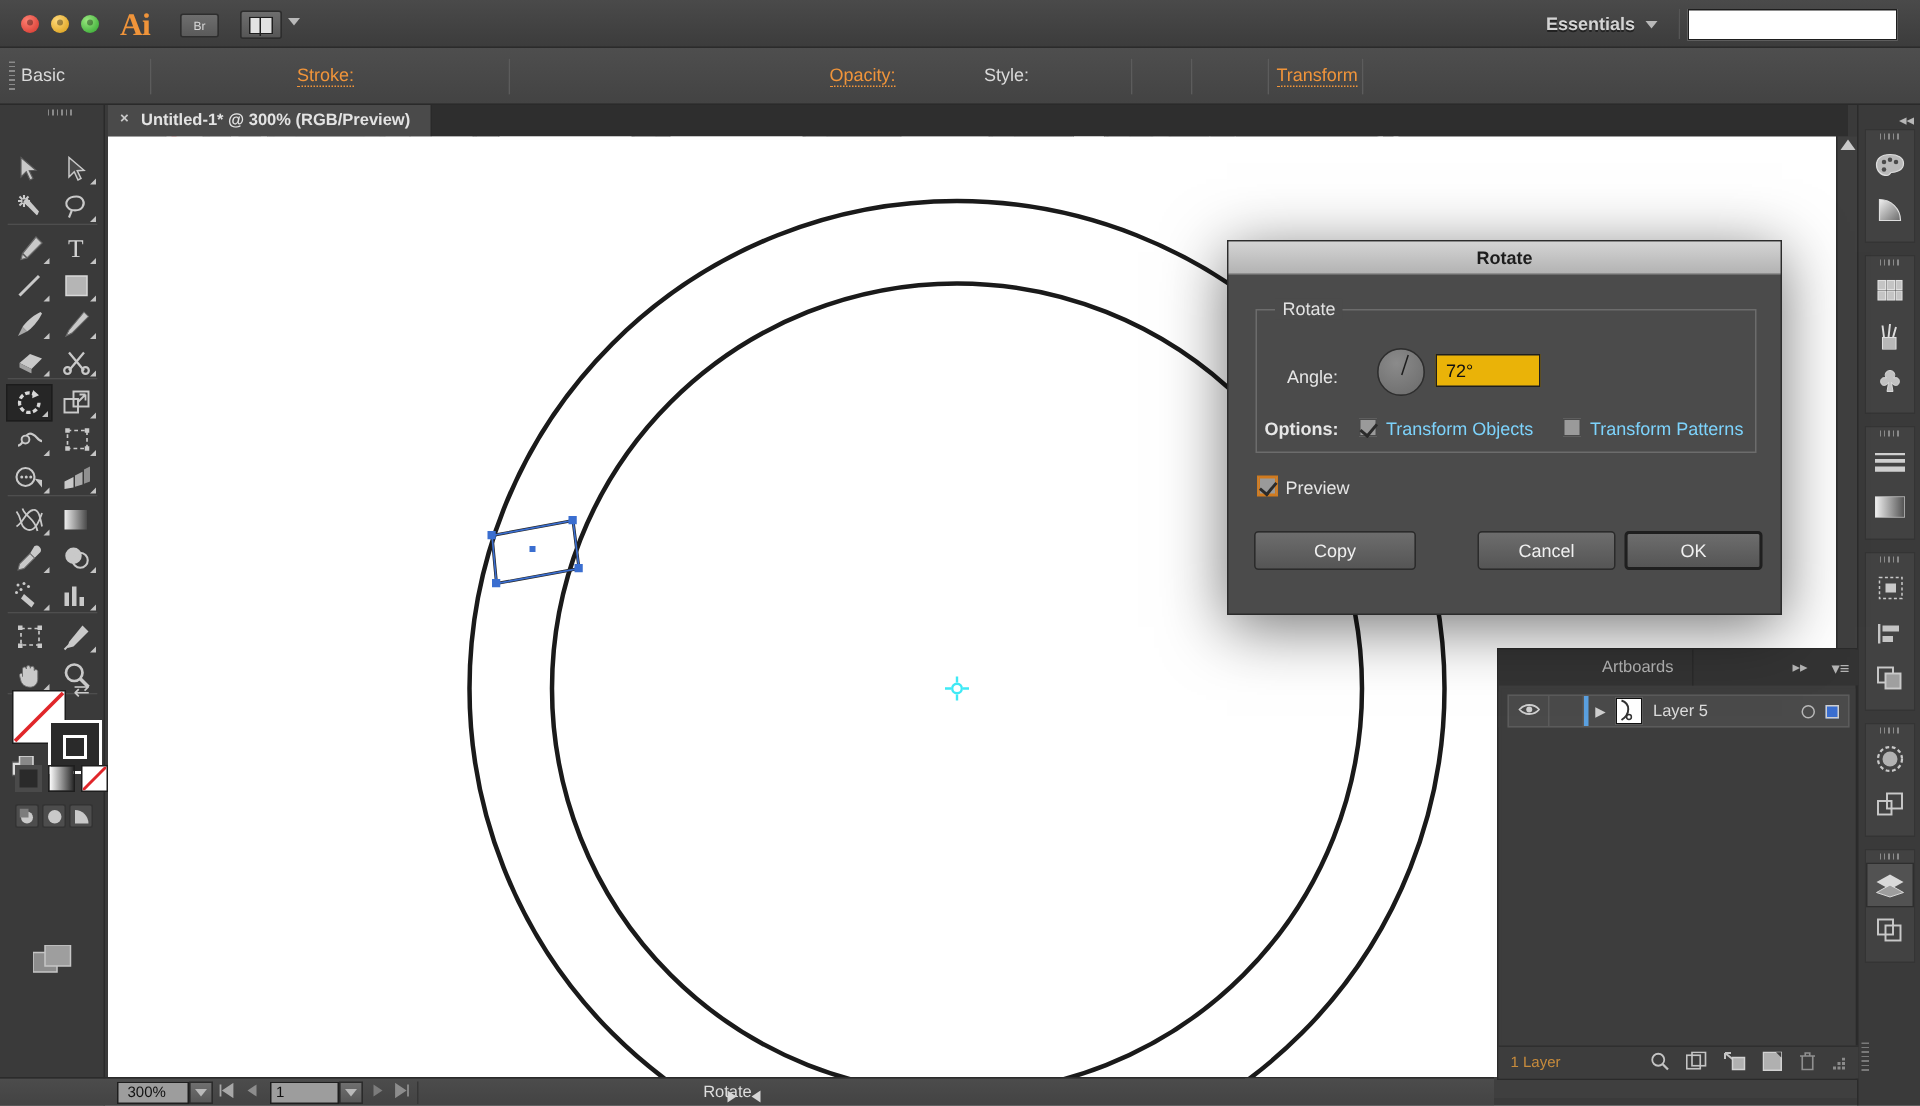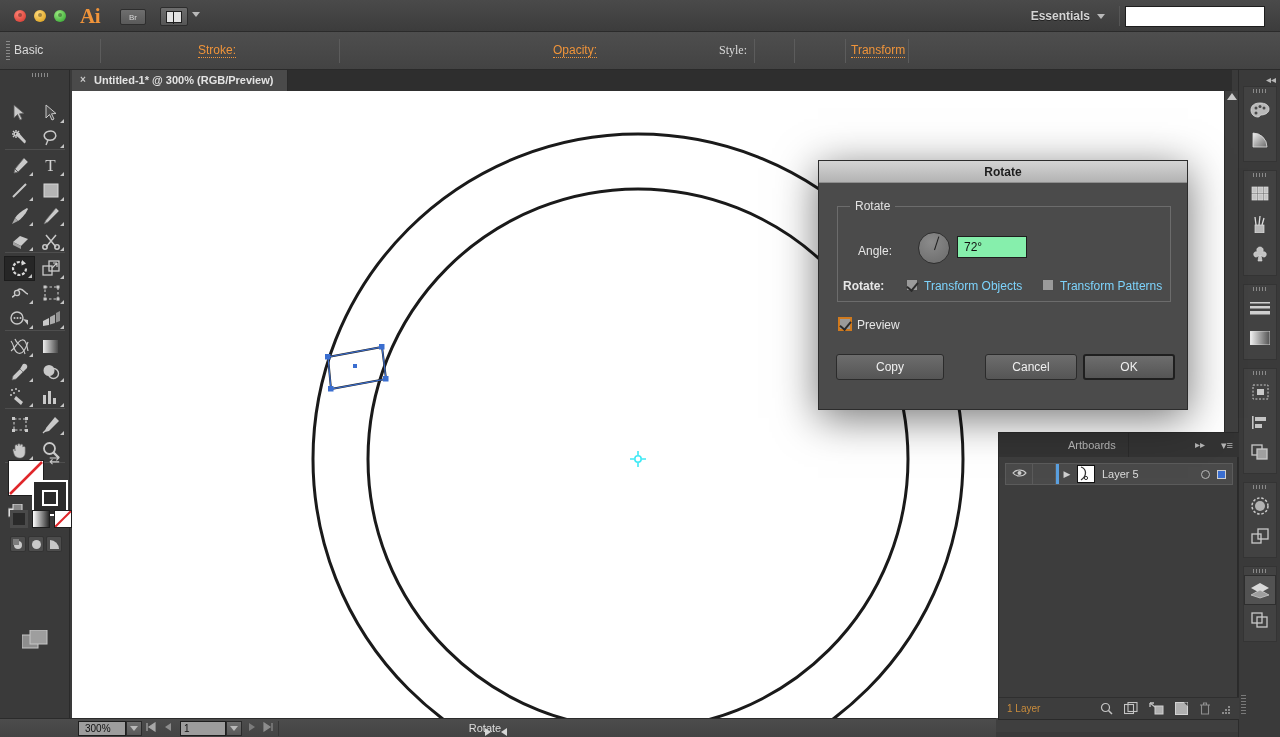--- a/index.html
+++ b/index.html
@@ -278,21 +278,21 @@
     <div class="dropbtn" style="left:536px;top:43px;">
         <div class="caret"></div>
       </div>
 
     <div class="cb-label cb-link" style="left:553px;">Opacity:</div>
     <div class="field" style="left:600px;top:43px;width:60px;">100%</div>
     <div class="dropbtn" style="left:661px;top:43px;">
         <div class="caret"></div>
       </div>
 
-    <div class="cb-label" style="left:719px;font-family:Liberation Serif, serif;">Style:</div>
+    <div class="cb-label" style="left:656px;">Style:</div>
     <div style="position:absolute;left:715px;top:43px;width:22px;height:20px;background:#eaeaea;border:1px solid #1d1d1d;"></div>
     <div class="dropbtn" style="left:738px;top:43px;">
         <div class="caret"></div>
       </div>
 
     <div class="cb-div" style="left:754px;"></div>
     <div class="circ-icon" style="left:765px;top:44px;"></div>
 
     <div class="cb-div" style="left:794px;"></div>
     <div style="position:absolute;left:806px;top:44px;width:18px;height:18px;border:1px dashed #c2c2c2;">
@@ -952,24 +952,24 @@
   <div class="dialog">
     <div class="dlg-title">Rotate</div>
 
     <div class="fieldset">
       <span class="legend">Rotate</span>
 
       <span class="dlg-lbl" style="left:20px;top:37px;">Angle:</span>
       <span class="dial" style="left:80px;top:25px;">
         <span class="needle"></span>
       </span>
-      <span style="position:absolute;left:119px;top:29px;width:70px;height:22px;background:#86efac;border:1px solid #1e1e1e;
+      <span style="position:absolute;left:119px;top:29px;width:70px;height:22px;background:#eab308;border:1px solid #1e1e1e;
                    font-size:12px;color:#111;padding:3px 0 0 6px;display:block;">72°</span>
 
-      <span class="dlg-lbl" style="left:5px;top:72px;font-weight:bold;">Rotate:</span>
+      <span class="dlg-lbl" style="left:5px;top:72px;font-weight:bold;">Options:</span>
       <span class="cbx on" style="left:68px;top:72px;"></span>
       <span class="dlg-lbl dim" style="left:86px;top:72px;">Transform Objects</span>
       <span class="cbx" style="left:204px;top:72px;"></span>
       <span class="dlg-lbl dim" style="left:222px;top:72px;">Transform Patterns</span>
     </div>
 
     <span class="cbx on hl" style="left:20px;top:157px;"></span>
     <span class="dlg-lbl" style="left:38px;top:157px;">Preview</span>
 
     <div class="dlgbtn" style="left:17px;top:193px;width:108px;">Copy</div>

